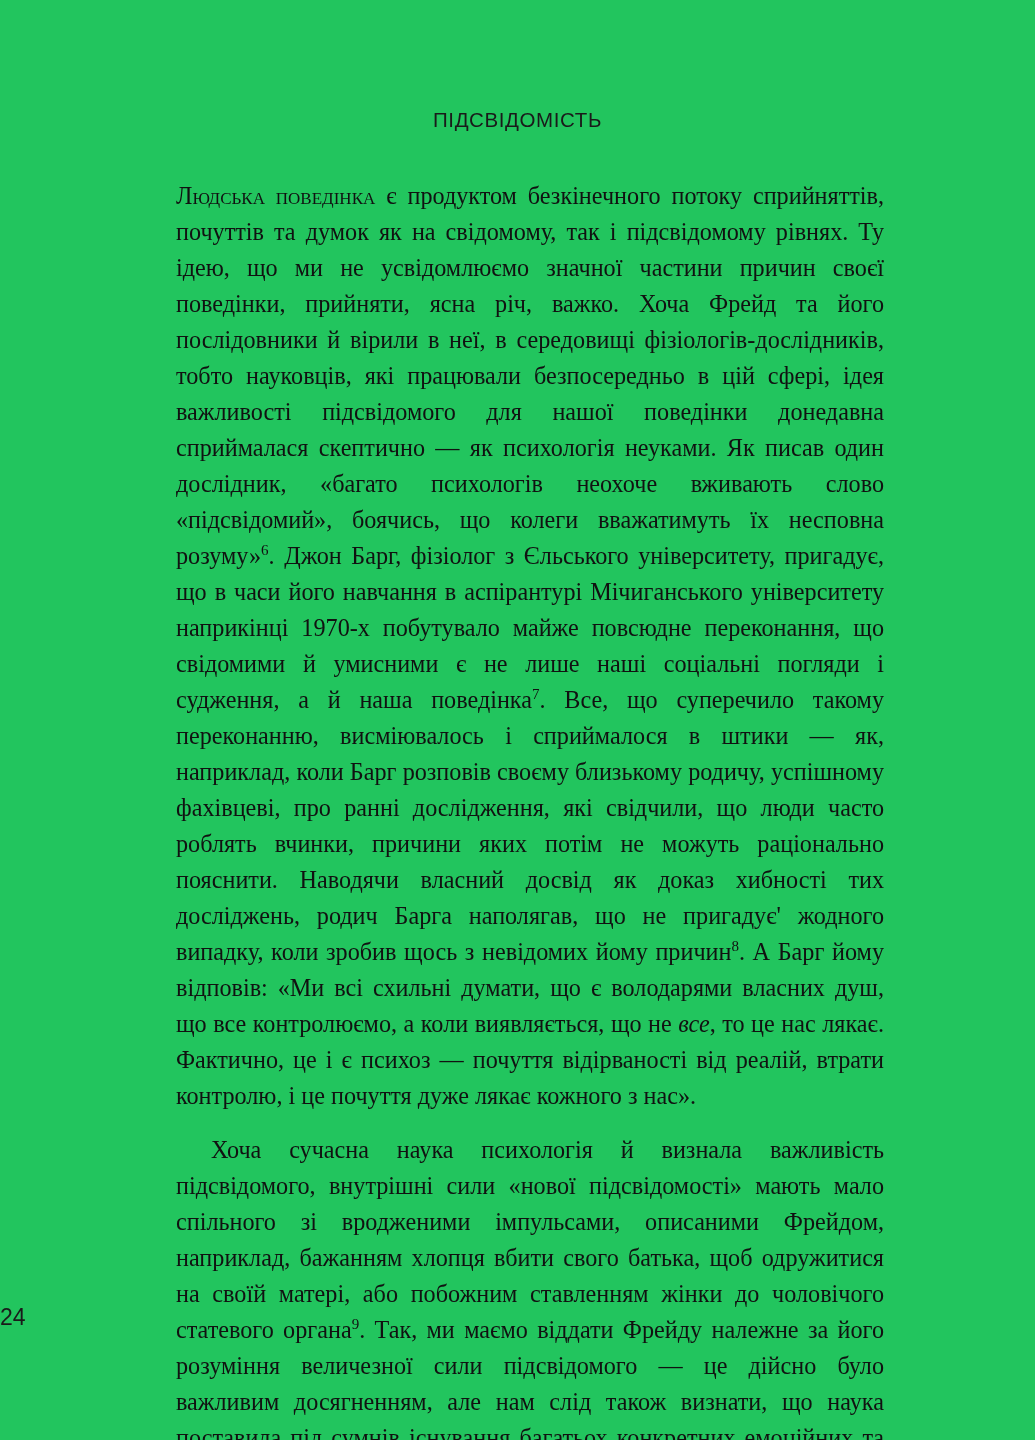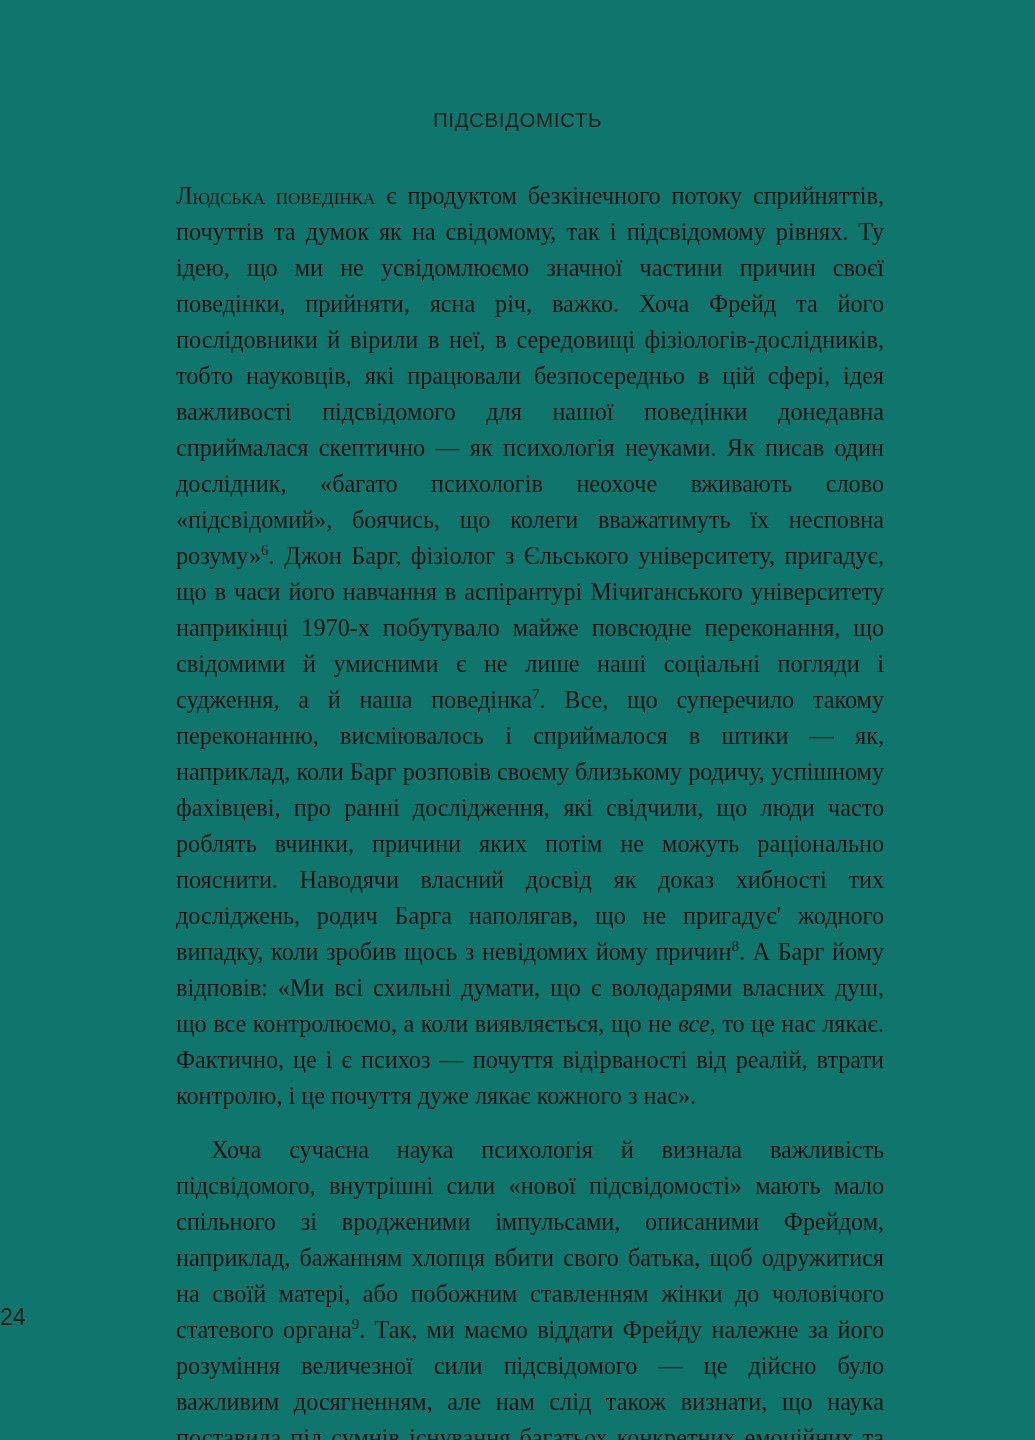--- a/index.html
+++ b/index.html
@@ -4,21 +4,21 @@
 <style>
   html, body {
     margin: 0;
     padding: 0;
     background: #ffffff;
   }
   .page {
     position: relative;
     width: 1035px;
     height: 1440px;
-    background: #0f766e;
+    background: #22c55e;
     overflow: hidden;
     box-sizing: border-box;
   }
   .running-head {
     position: absolute;
     top: 108px;
     left: 0;
     width: 1035px;
     text-align: center;
     font-family: "Liberation Sans", sans-serif;

